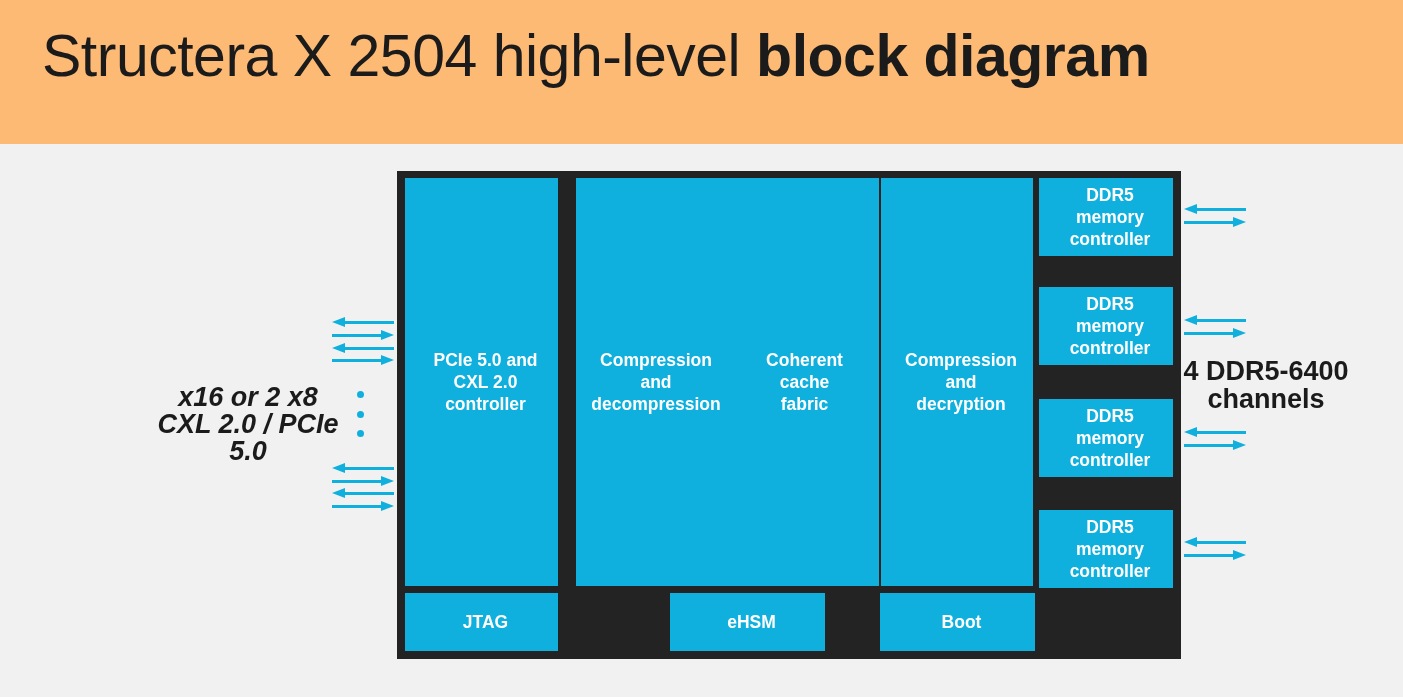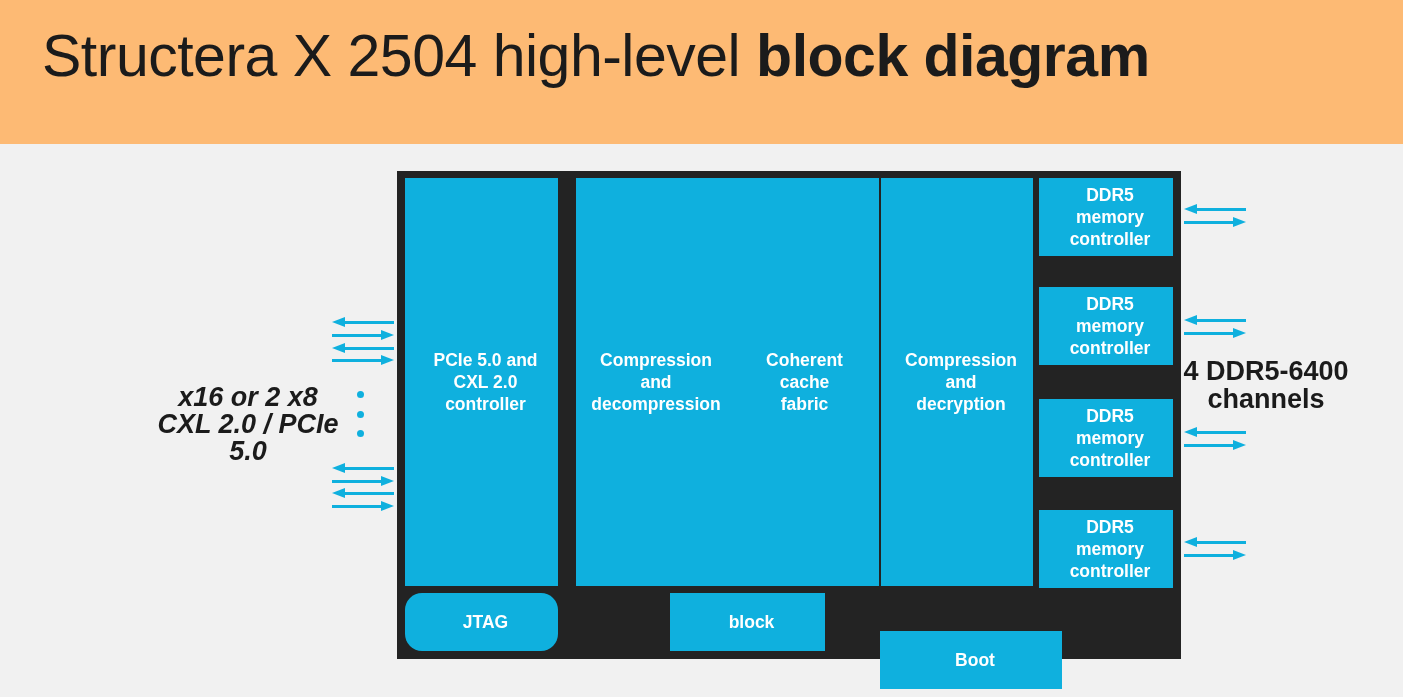--- a/index.html
+++ b/index.html
@@ -29,23 +29,23 @@
   .col-1{left:8px;width:153px;}
   .col-2{left:167px;width:152px;margin-left:12px;}
   .col-3{left:325px;width:157px;}
   .col-4{left:484px;width:152px;}
   .ddr{left:642px;width:134px;height:78px;}
   .ddr-1{top:7px;}
   .ddr-2{top:116px;}
   .ddr-3{top:228px;}
   .ddr-4{top:339px;}
   .foot{top:422px;height:58px;}
-  .foot-jtag{left:8px;width:153px;border-radius:17px;}
+  .foot-jtag{left:8px;width:153px;}
   .foot-ehsm{left:273px;width:155px;}
-  .foot-boot{left:483px;width:182px;margin-top:38px;}
+  .foot-boot{left:483px;width:155px;}
 
   
   .side-label{position:absolute;color:var(--ink);font-weight:700;font-size:27px;line-height:27px;text-align:center;white-space:pre-line;}
   .left-label{left:143px;top:240px;width:210px;font-style:italic;}
   .right-label{left:1180px;top:213px;width:172px;line-height:28px;}
 
   
   .arrow{position:absolute;width:62px;height:11px;}
   .arrow .line{position:absolute;top:4px;height:3px;background:var(--cyan);}
   .arrow.a-left .line{left:9px;right:0;}
@@ -121,21 +121,21 @@
 memory
 controller</div>
       <div class="blk ddr ddr-3">DDR5
 memory
 controller</div>
       <div class="blk ddr ddr-4">DDR5
 memory
 controller</div>
 
       <div class="blk foot foot-jtag">JTAG</div>
-      <div class="blk foot foot-ehsm">block</div>
+      <div class="blk foot foot-ehsm">eHSM</div>
       <div class="blk foot foot-boot">Boot</div>
     </div>
 
     <div class="arrow a-left" style="left:1184px;top:60px;">
         <span class="line"></span>
       </div>
     <div class="arrow a-right" style="left:1184px;top:73px;">
         <span class="line"></span>
       </div>
 

